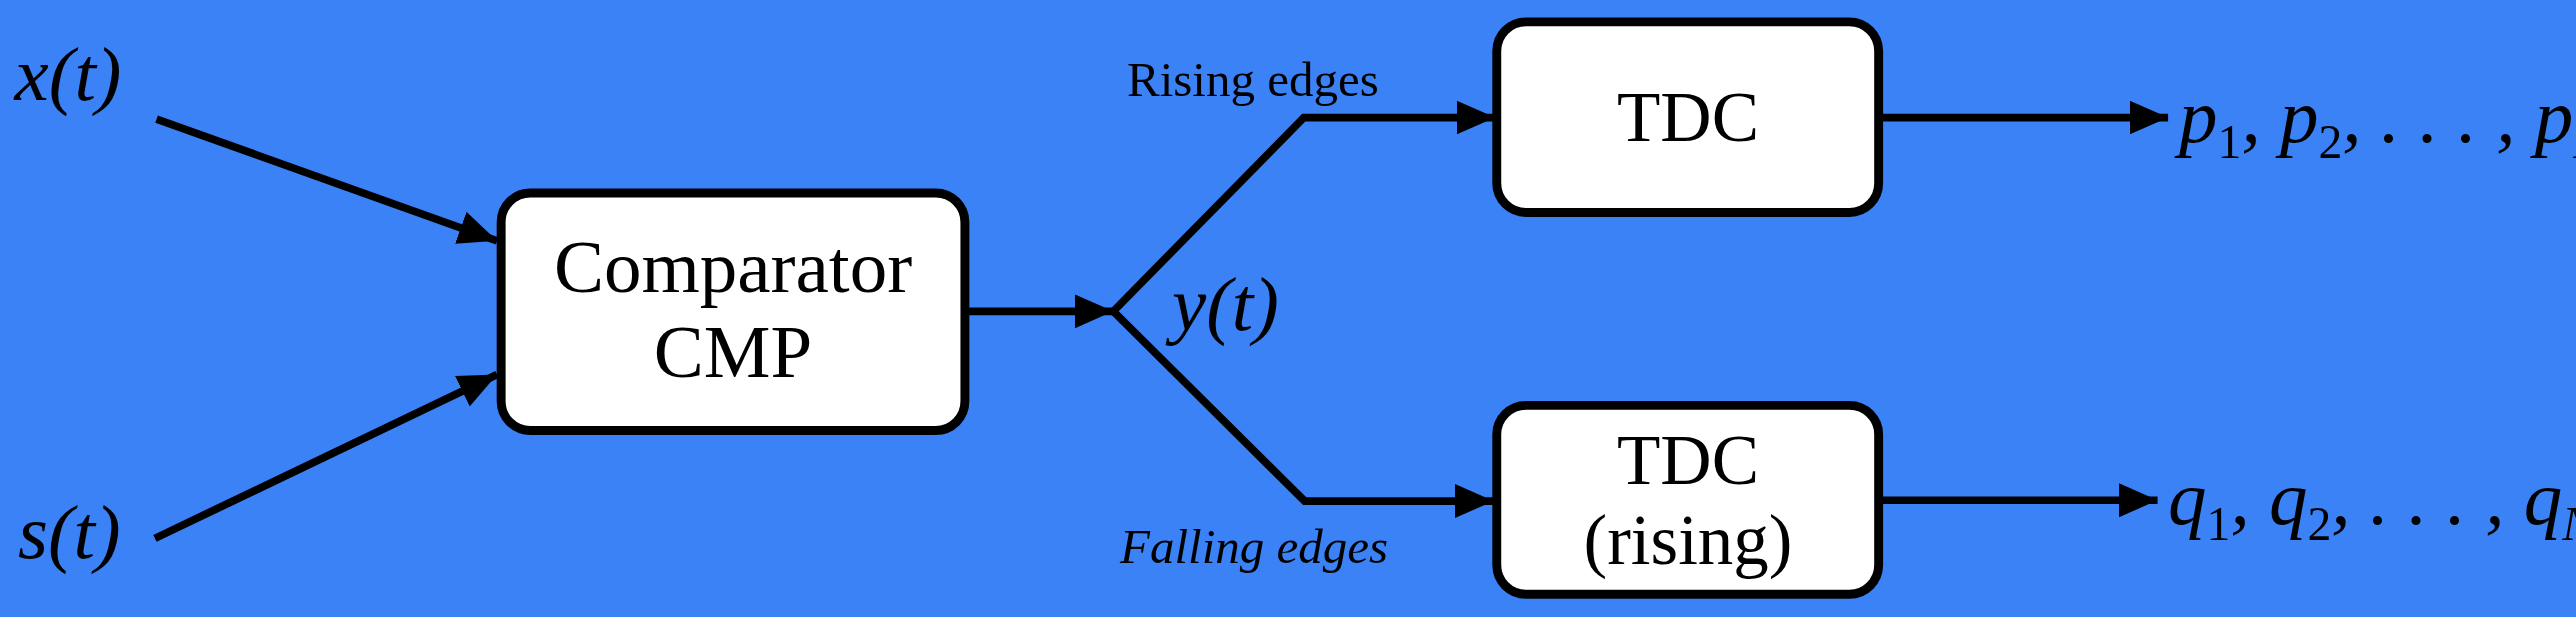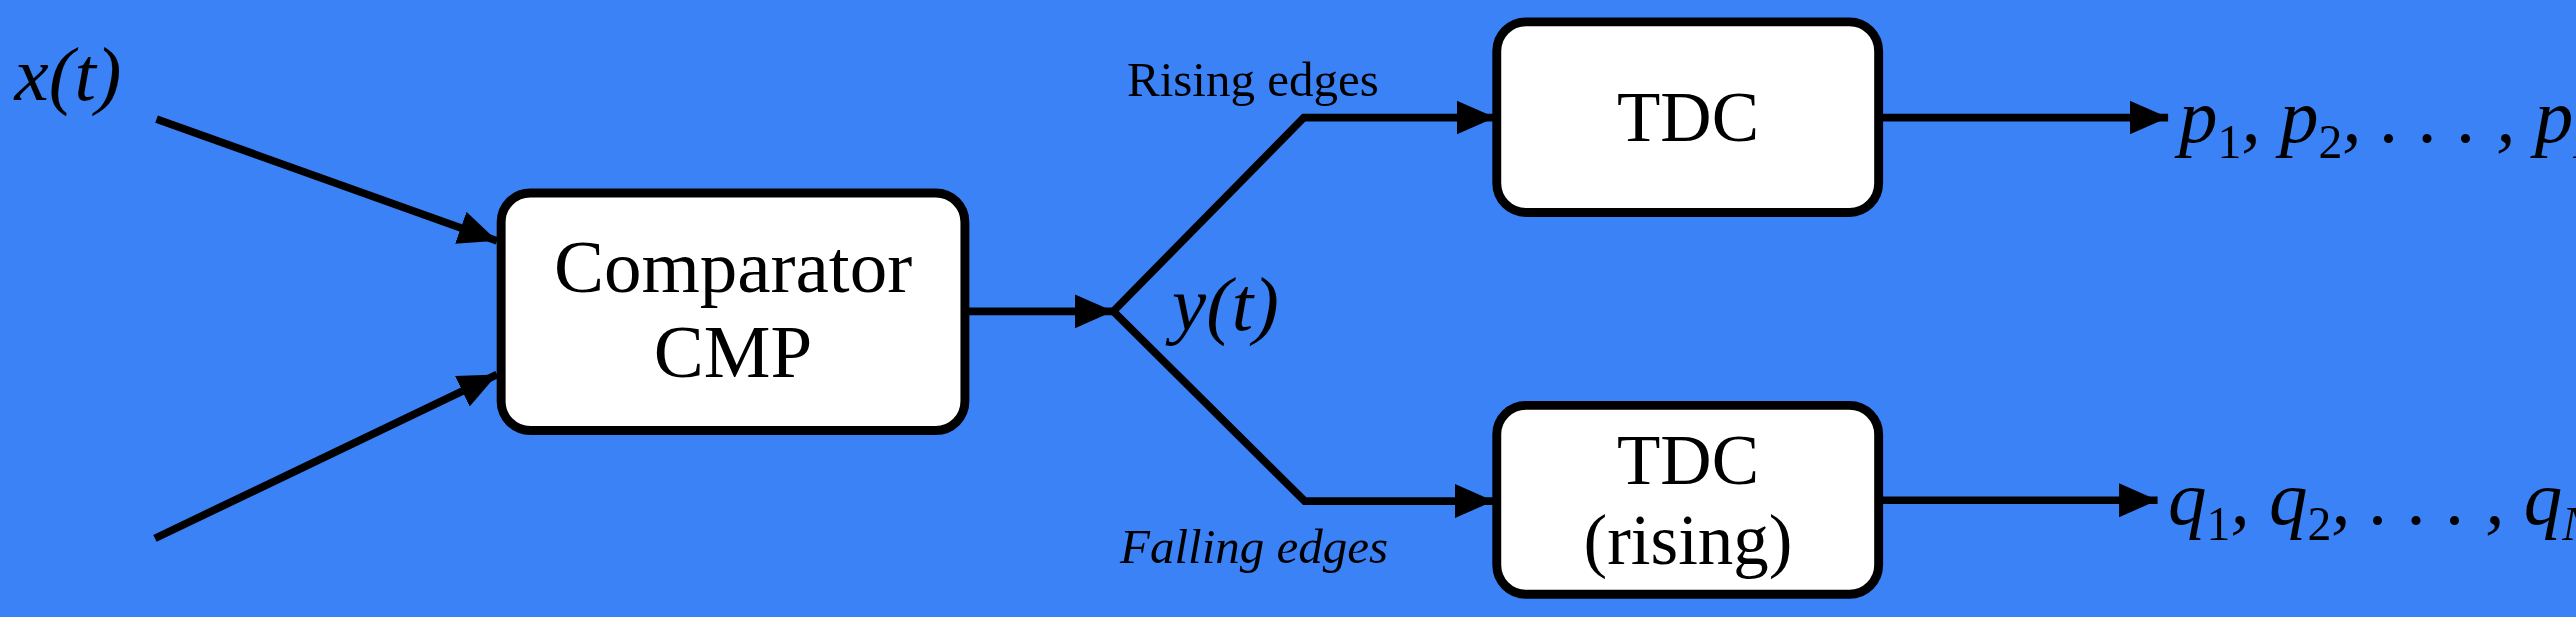--- a/index.html
+++ b/index.html
@@ -59,20 +59,21 @@
     <path class="wire" d="M192,147 L612,297" marker-end="url(#arr)"></path>
     <path class="wire" d="M190,664 L612,462" marker-end="url(#arr)"></path>
     <path class="wire" d="M1189,384 L1372,384" marker-end="url(#arr)"></path>
     <path class="wire" d="M1372,384 L1607,145 L1843,145" marker-end="url(#arr)"></path>
     <path class="wire" d="M1372,384 L1608,618 L1841,618" marker-end="url(#arr)"></path>
     <path class="wire" d="M2316,145 L2673,145" marker-end="url(#arr)"></path>
     <path class="wire" d="M2316,617 L2660,617" marker-end="url(#arr)"></path>
   </svg>
 
   <div class="label math pos-x">x(t)</div>
+  <div class="label math pos-s">s(t)</div>
 
   <div class="box-text cmp">
     <div>Comparator</div>
     <div>CMP</div>
   </div>
 
   <div class="label math pos-y">y(t)</div>
 
   <div class="label edge-label pos-rising-label">Rising edges</div>
   <div class="label edge-label pos-falling-label">Falling edges</div>

